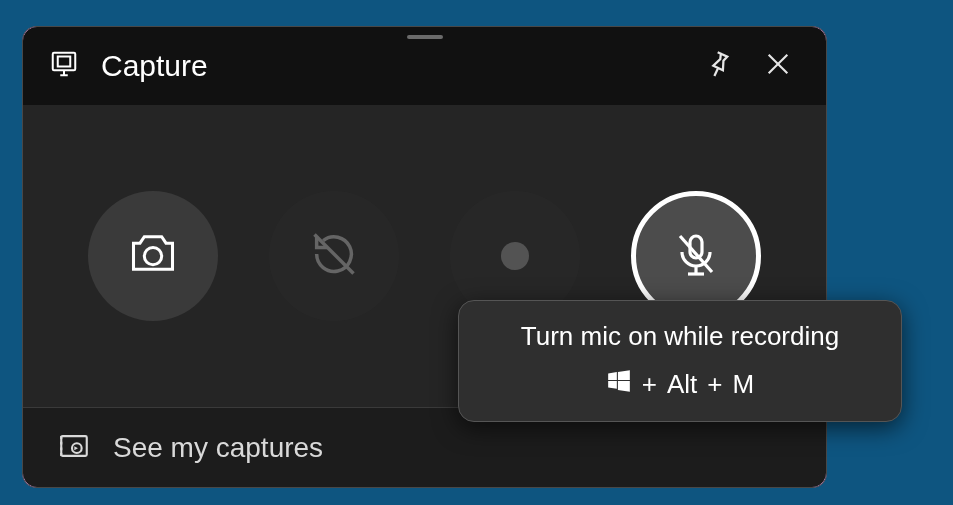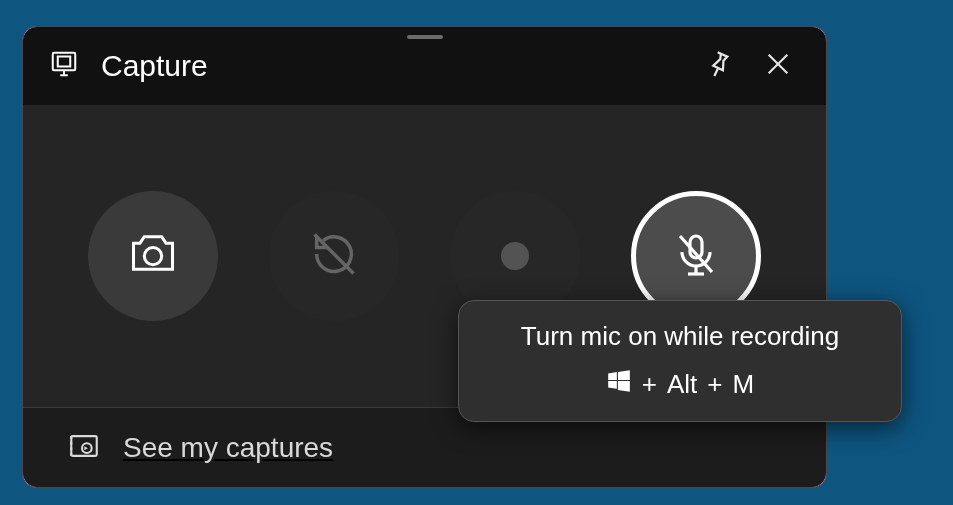--- a/index.html
+++ b/index.html
@@ -86,27 +86,26 @@
     .record-dot {
       width: 28px;
       height: 28px;
       border-radius: 50%;
       background: #7a7a7a;
     }
     .footer {
       height: 80px;
       display: flex;
       align-items: center;
-      padding: 0 44px;
+      padding: 0 34px;
       background: #1c1c1c;
       border-top: 1px solid #3a3a3a;
       border-bottom-left-radius: 14px;
       border-bottom-right-radius: 14px;
       cursor: pointer;
-      text-decoration: underline;
     }
     .footer-icon { margin-right: 22px; }
     .footer-text {
       color: #d9d9d9;
       font-size: 28px;
     }
     .tooltip {
       position: absolute;
       left: 458px;
       top: 300px;

